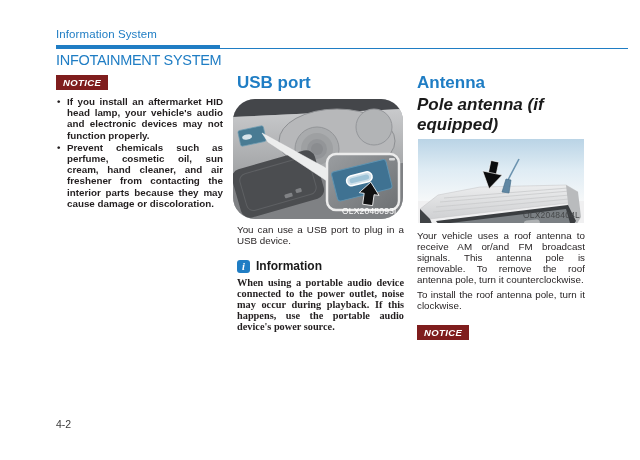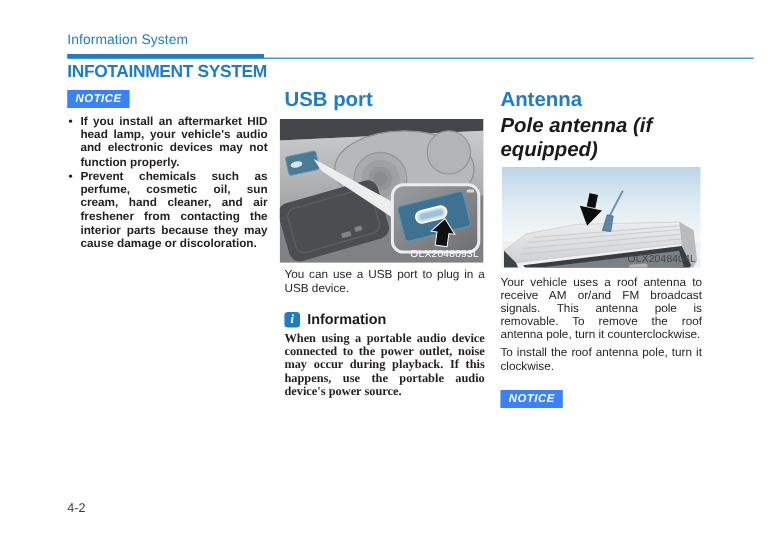--- a/index.html
+++ b/index.html
@@ -18,28 +18,28 @@
   .rule-thick{position:absolute;left:56px;top:45px;width:164px;height:4px;background:#1f7dc4;}
   .rule-thin{position:absolute;left:220px;top:47.5px;width:408px;height:1px;background:#1f7dc4;}
 
   
   .col{position:absolute;width:167px;}
   .col-left{left:56px;top:52px;}
   .col-mid{left:237px;top:73px;}
   .col-right{left:417px;top:73px;width:168px;}
 
   h1.title{
-    margin:0;color:#1f7dc4;font-size:14.5px;font-weight:bold;letter-spacing:-0.3px;
+    margin:0;color:#1f7dc4;font-size:14.5px;font-weight:normal;letter-spacing:-0.3px;
     white-space:nowrap;
   }
   h2.blue-head{margin:0;color:#1f7dc4;font-size:17px;font-weight:bold;}
   h3.sub-head{margin:2px 0 0;font-size:17px;font-style:italic;font-weight:bold;color:#1a1a1a;}
 
   .notice-badge{
-    display:inline-block;background:#3b82f6;color:#ffffff;
+    display:inline-block;background:#7f1d1d;color:#ffffff;
     font-weight:bold;font-style:italic;font-size:9.5px;
     padding:1.5px 7px 2.5px;letter-spacing:0.4px;
   }
   .col-left .notice-badge{margin-top:7px;}
 
   ul.bullets{
     margin:6px 0 0;padding:0;list-style:none;
     font-weight:bold;font-size:9.8px;line-height:11.2px;text-align:justify;
   }
   ul.bullets li{position:relative;padding-left:11px;margin:0 0 1px;}
@@ -61,21 +61,21 @@
     display:flex;align-items:center;justify-content:center;
     font-family:"Liberation Serif", serif;font-style:italic;font-weight:bold;font-size:10.5px;
     flex:0 0 auto;
   }
   p.serif-bold{
     margin:5px 0 0;font-family:"Liberation Serif", serif;font-weight:bold;
     font-size:10.3px;line-height:10.9px;text-align:justify;
   }
 
   figure.fig{position:relative;margin:0;padding:0;overflow:hidden;}
-  figure.usb-fig{margin:6px 14px 0 -4px;width:170px;height:120px;}
+  figure.usb-fig{margin:6px 14px 0 -4px;width:170px;height:120px;border-radius:22px;}
   figure.ant-fig{margin:4px 0 0 1px;width:166px;height:84px;}
   .img-code{
     position:absolute;right:4px;bottom:3px;font-size:8.5px;letter-spacing:0.2px;
   }
   .code-light{color:#ffffff;}
   .code-dark{color:#46484a;}
 
   .page-number{position:absolute;left:56px;top:418px;font-size:10.5px;color:#3a3a3a;}
 </style>
 </head>

